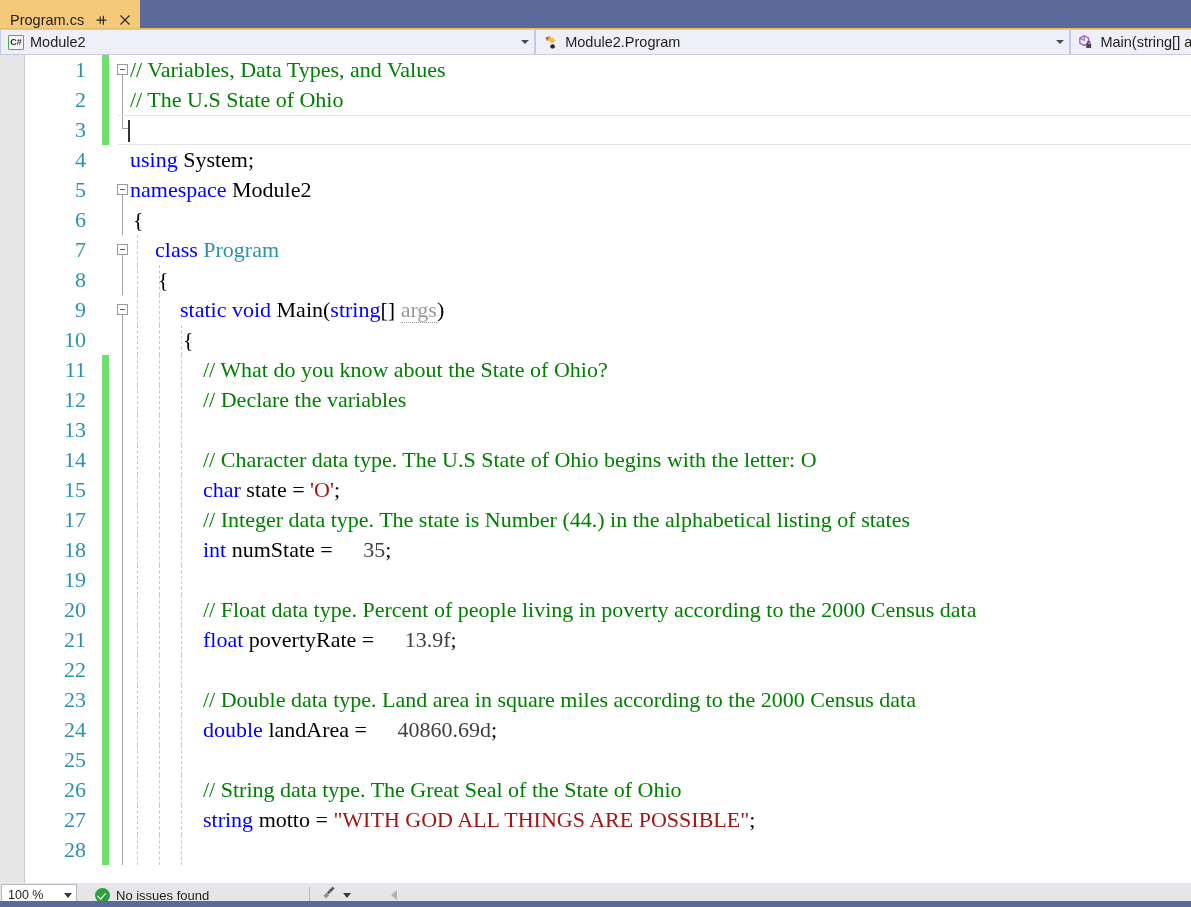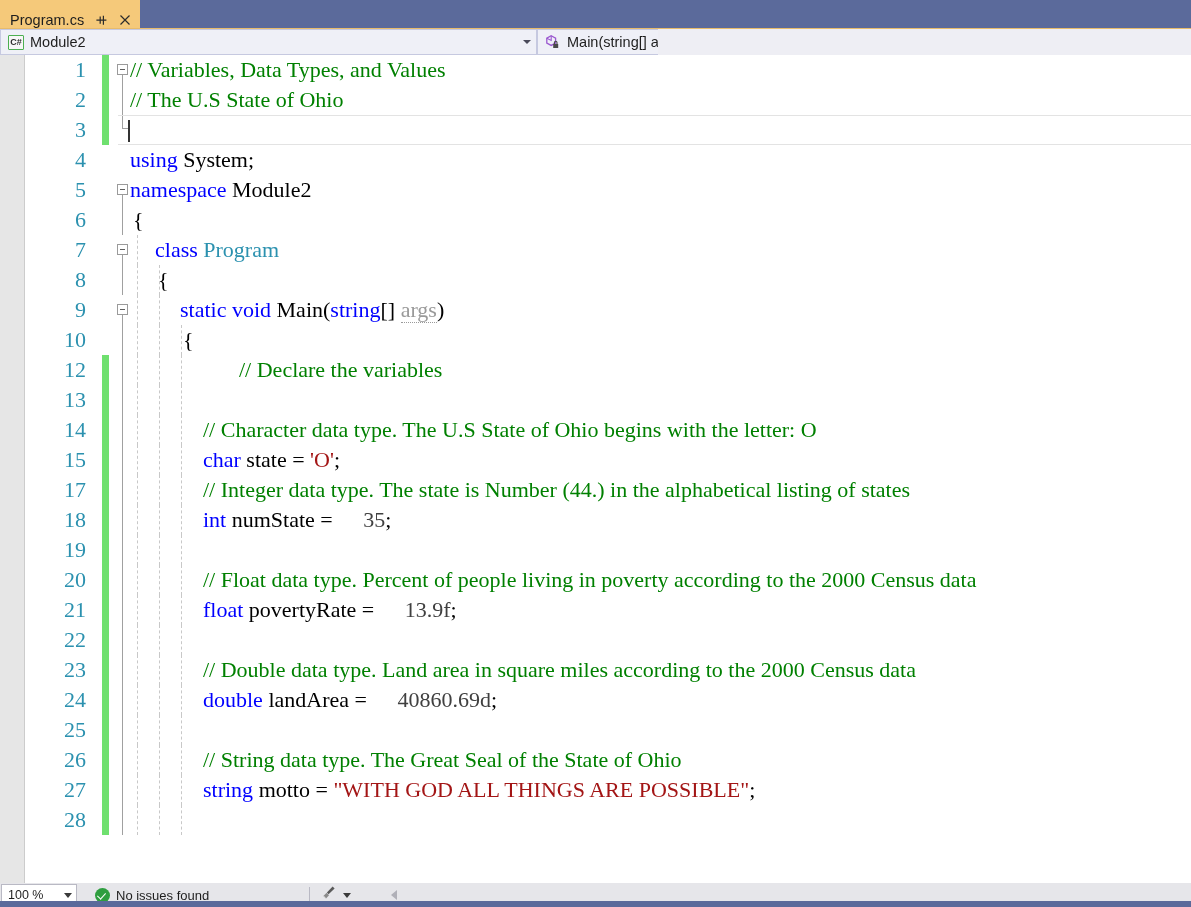--- a/index.html
+++ b/index.html
@@ -247,20 +247,34 @@
     <div class="nav-combo c1">
       <span class="nav-icon">
         <span class="csharp-box">C#</span>
       </span>
       <span class="nav-text">Module2</span>
       <span class="nav-arrow">
           <i></i>
         </span>
     </div>
 
+    <div class="nav-combo c2">
+      <span class="nav-icon">
+        <svg width="17" height="17" viewBox="0 0 17 17">
+          <path d="M2 4.5 L6 1.5 L8.5 4.2 L4.8 7.4 Z" fill="#e8a33d"></path>
+          <path d="M6.2 6.8 L9.4 3.6 L12.4 6.4 L9.2 9.6 Z" fill="#f0b64a"></path>
+          <path d="M3.2 3.4 L5.1 5.2" stroke="#3f3f3f" stroke-width="1.1"></path>
+          <path d="M9.5 10.2 c1.6 0 2.4 1.1 2.4 2.2 c0 1.3-1 2.2-2.3 2.2 c-1.3 0-2.3-.9-2.3-2.2 c0-1.1.7-2.2 2.2-2.2z" fill="#2b2b2b"></path>
+        </svg>
+      </span>
+      <span class="nav-text">Module2.Program</span>
+      <span class="nav-arrow">
+          <i></i>
+        </span>
+    </div>
 
     <div class="nav-combo c3">
       <span class="nav-icon">
         <svg width="17" height="17" viewBox="0 0 17 17">
           <path d="M6.2 1.8 L10.6 4.2 L10.6 9.0 L6.2 11.4 L1.8 9.0 L1.8 4.2 Z" fill="none" stroke="#9b59d0" stroke-width="1.3"></path>
           <path d="M6.2 1.8 L6.2 6.4 L1.8 4.2" fill="none" stroke="#9b59d0" stroke-width="1.1"></path>
           <rect x="8.2" y="10.0" width="5.0" height="4.0" fill="#4a4a4a"></rect>
           <path d="M9.4 10.0 v-1.4 a1.3 1.3 0 0 1 2.6 0 v1.4" fill="none" stroke="#4a4a4a" stroke-width="1.1"></path>
         </svg>
       </span>
@@ -335,27 +349,36 @@
         </div>
         <div class="row">
           <div class="lineno">10</div>
           <div class="vline solid" style="left: 122px;"></div>
           <div class="vline dash" style="left: 137px;"></div>
           <div class="vline dash" style="left: 159px;"></div>
           <div class="vline dash" style="left: 181px;"></div>
           <div class="code" style="left: 183px;"><span class="pln">{</span></div>
         </div>
         <div class="row">
+          <div class="lineno">11</div>
+          <div class="changebar green"></div>
+          <div class="vline solid" style="left: 122px;"></div>
+          <div class="vline dash" style="left: 137px;"></div>
+          <div class="vline dash" style="left: 159px;"></div>
+          <div class="vline dash" style="left: 181px;"></div>
+          <div class="code" style="left: 203px;"><span class="cmt">// What do you know about the State of Ohio?</span></div>
+        </div>
+        <div class="row">
           <div class="lineno">12</div>
           <div class="changebar green"></div>
           <div class="vline solid" style="left: 122px;"></div>
           <div class="vline dash" style="left: 137px;"></div>
           <div class="vline dash" style="left: 159px;"></div>
           <div class="vline dash" style="left: 181px;"></div>
-          <div class="code" style="left: 203px; margin-left: 36px;"><span class="cmt">// Declare the variables</span></div>
+          <div class="code" style="left: 203px;"><span class="cmt">// Declare the variables</span></div>
         </div>
         <div class="row">
           <div class="lineno">13</div>
           <div class="changebar green"></div>
           <div class="vline solid" style="left: 122px;"></div>
           <div class="vline dash" style="left: 137px;"></div>
           <div class="vline dash" style="left: 159px;"></div>
           <div class="vline dash" style="left: 181px;"></div>
           <div class="code" style="left: 203px;"></div>
         </div>

